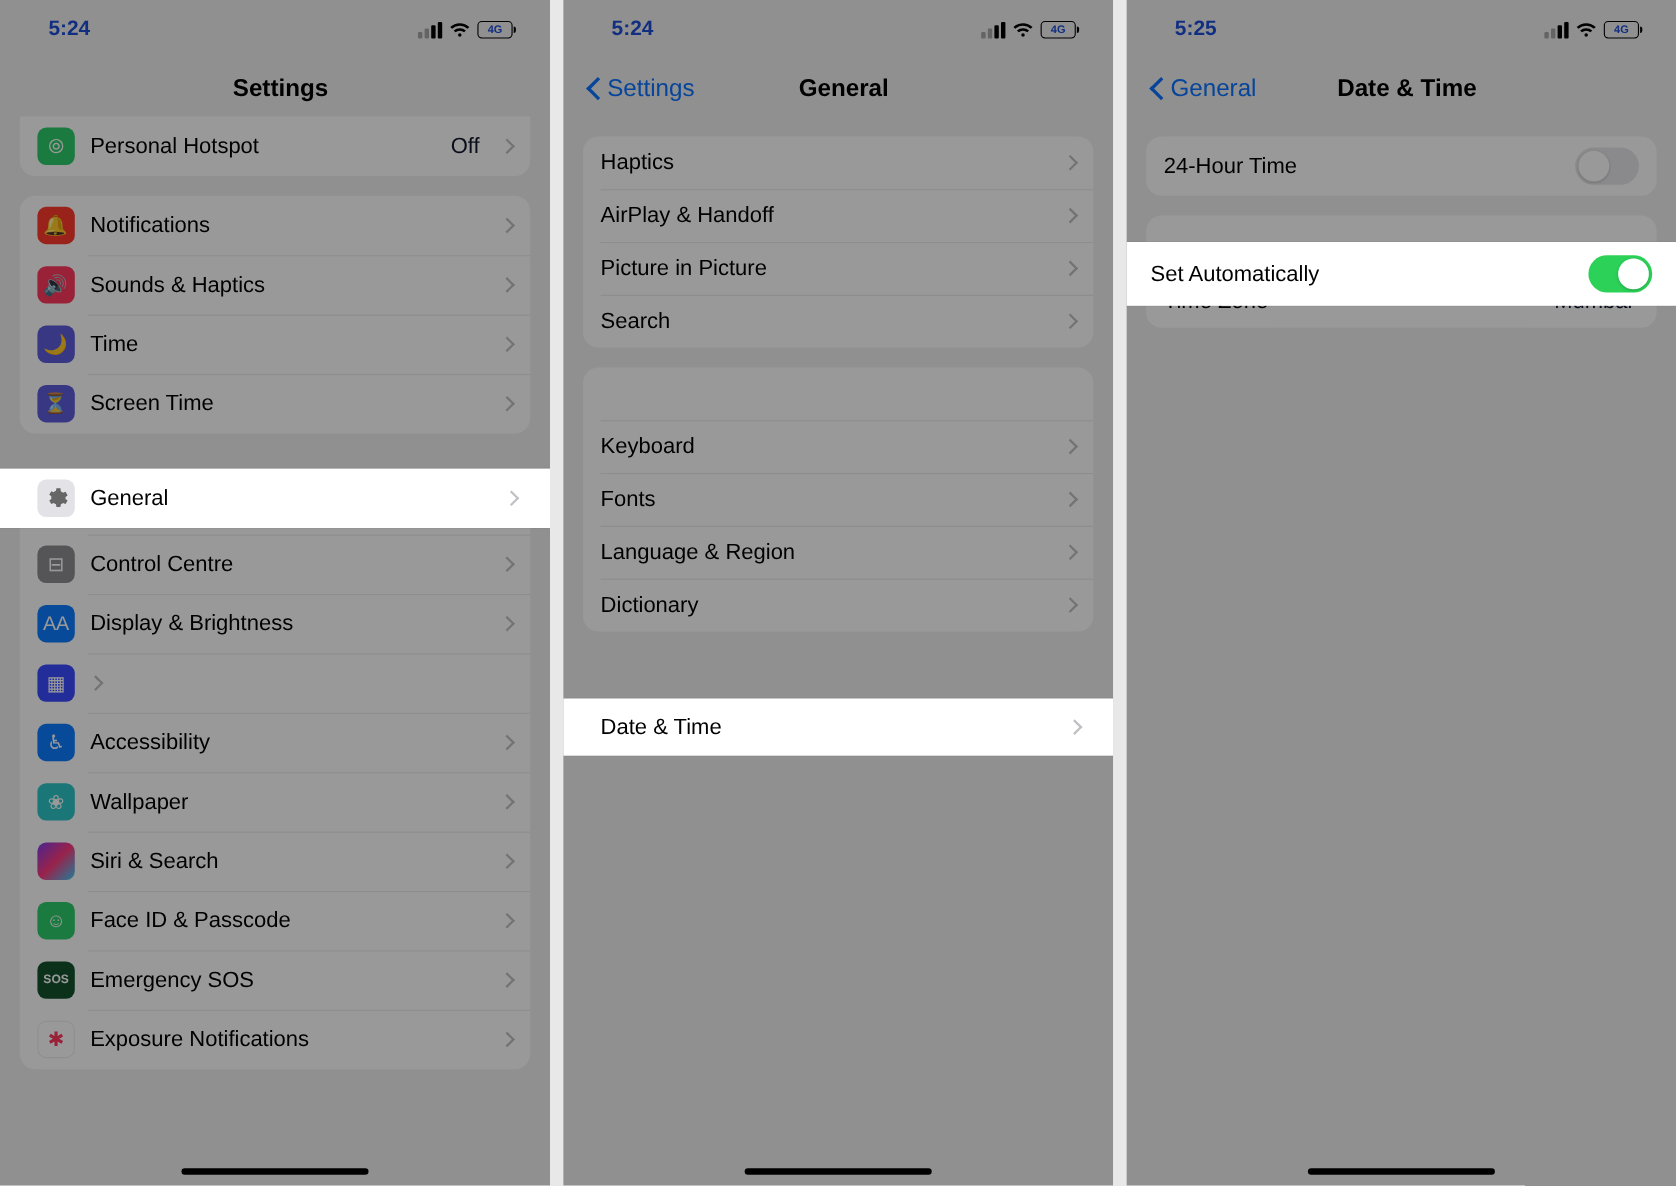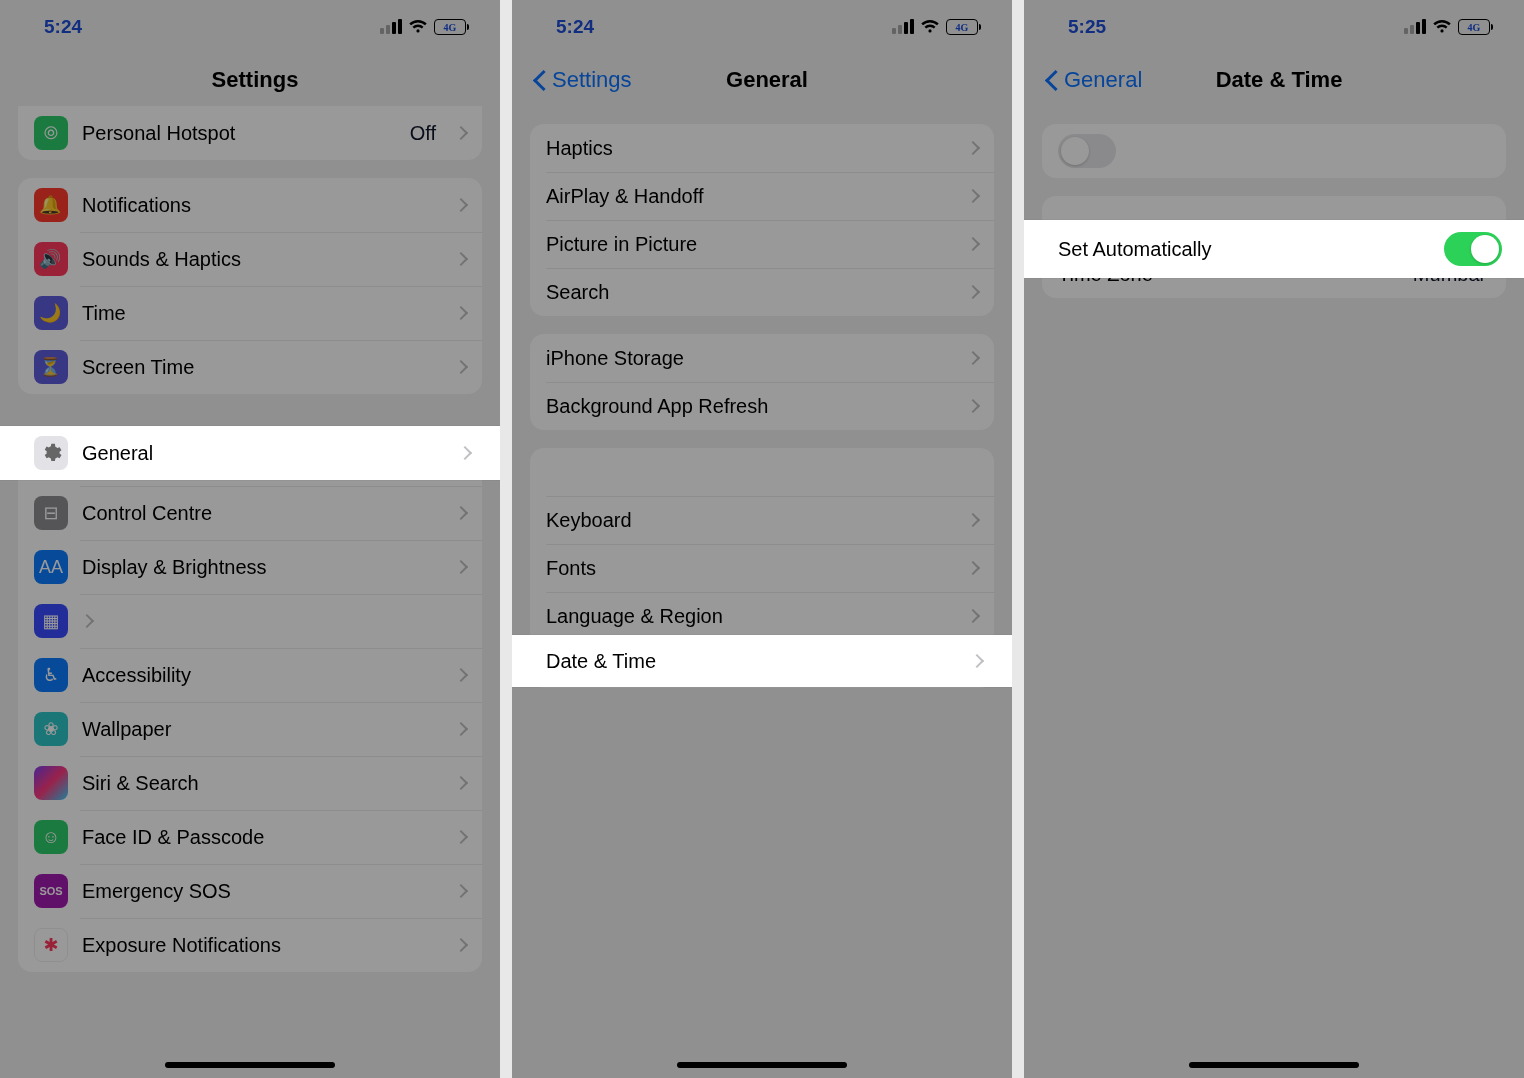--- a/index.html
+++ b/index.html
@@ -31,21 +31,21 @@
   .status-bar {
     height: 54px;
     display: flex;
     justify-content: space-between;
     align-items: center;
     padding: 0 34px 0 44px;
     font-size: 19px;
     font-weight: 700;
     color: #1d4ed8;
   }
-  .status-right { display: flex; align-items: flex-start; gap: 6px; font-family: Liberation Serif, serif; }
+  .status-right { display: flex; align-items: center; gap: 6px; }
   .signal-bars {
     display: flex; align-items: flex-end; gap: 2px;
   }
   .signal-bars span {
     width: 4px; background:#000; border-radius:1px;
   }
   .signal-bars span:nth-child(1){height:6px;opacity:.3}
   .signal-bars span:nth-child(2){height:9px;opacity:.3}
   .signal-bars span:nth-child(3){height:12px}
   .signal-bars span:nth-child(4){height:15px}
@@ -147,21 +147,21 @@
     position:absolute; bottom:10px; left:50%; transform:translateX(-50%);
     width:170px; height:6px; background:#000; border-radius:4px;
   }
   
   .ic-hotspot{background:#2ecc6a}.ic-notif{background:#ff3a2d}
   .ic-sound{background:#ff3a5e}.ic-focus{background:#5e5cdc}
   .ic-screentime{background:#5e5cdc}.ic-general{background:#e2e2e7;color:#555}
   .ic-cc{background:#8e8e93}.ic-display{background:#0a7cff}
   .ic-home{background:#3b4bff}.ic-access{background:#0a7cff}
   .ic-wall{background:#2dc5c9}.ic-siri{background:linear-gradient(135deg,#7c3ff0,#ff3a7d,#38d1ff)}
-  .ic-face{background:#2ecc6a}.ic-sos{background:#a21caf}
+  .ic-face{background:#2ecc6a}.ic-sos{background:#14532d}
   .ic-expo{background:#fff;color:#ff3a5e;border:1px solid #eee}
   
   .cut-top .group:first-child { margin-top:0; border-top-left-radius:0; border-top-right-radius:0 }
 </style>
 </head>
 <body>
 
 <div class="phone">
   <div class="status-bar">
     <span>5:24</span>
@@ -328,30 +328,20 @@
       <div class="row noicon">
         <span class="row-label">Picture in Picture</span>
         <span class="chevron"></span>
       </div>
       <div class="row noicon">
         <span class="row-label">Search</span>
         <span class="chevron"></span>
       </div>
     </div>
 
-    <div class="group">
-      <div class="row noicon">
-        <span class="row-label">iPhone Storage</span>
-        <span class="chevron"></span>
-      </div>
-      <div class="row noicon">
-        <span class="row-label">Background App Refresh</span>
-        <span class="chevron"></span>
-      </div>
-    </div>
 
     <div class="group">
       <div class="row noicon" style="visibility:hidden">
         <span class="row-label">x</span>
       </div>
       <div class="row noicon">
         <span class="row-label">Keyboard</span>
         <span class="chevron"></span>
       </div>
       <div class="row noicon">
@@ -404,20 +394,21 @@
     <div class="nav-back">
       <span class="chevron-left"></span>
       <span>General</span>
     </div>
     <span>Date &amp; Time</span>
   </div>
 
   <div class="content">
     <div class="group">
       <div class="row noicon">
+        <span class="row-label">24-Hour Time</span>
         <span class="toggle off">
             <span class="knob"></span>
           </span>
       </div>
     </div>
 
     <div class="group">
       <div class="row noicon" style="visibility:hidden">
         <span class="row-label">x</span>
           <span class="toggle on"></span>
@@ -425,21 +416,21 @@
       <div class="row noicon">
         <span class="row-label">Time Zone</span>
         <span class="row-value">Mumbai</span>
       </div>
     </div>
   </div>
 
   <div class="dim-overlay"></div>
 
   <div class="highlight" style="left:0; right:0; top:220px;">
-    <div class="row noicon" style="padding-left:34px;padding-right:22px;min-height:58px">
+    <div class="row noicon" style="padding-left:22px;padding-right:22px;min-height:58px">
       <span class="row-label">Set Automatically</span>
       <span class="toggle on">
           <span class="knob"></span>
         </span>
     </div>
   </div>
 
   <div class="home-indicator"></div>
 </div>
 

